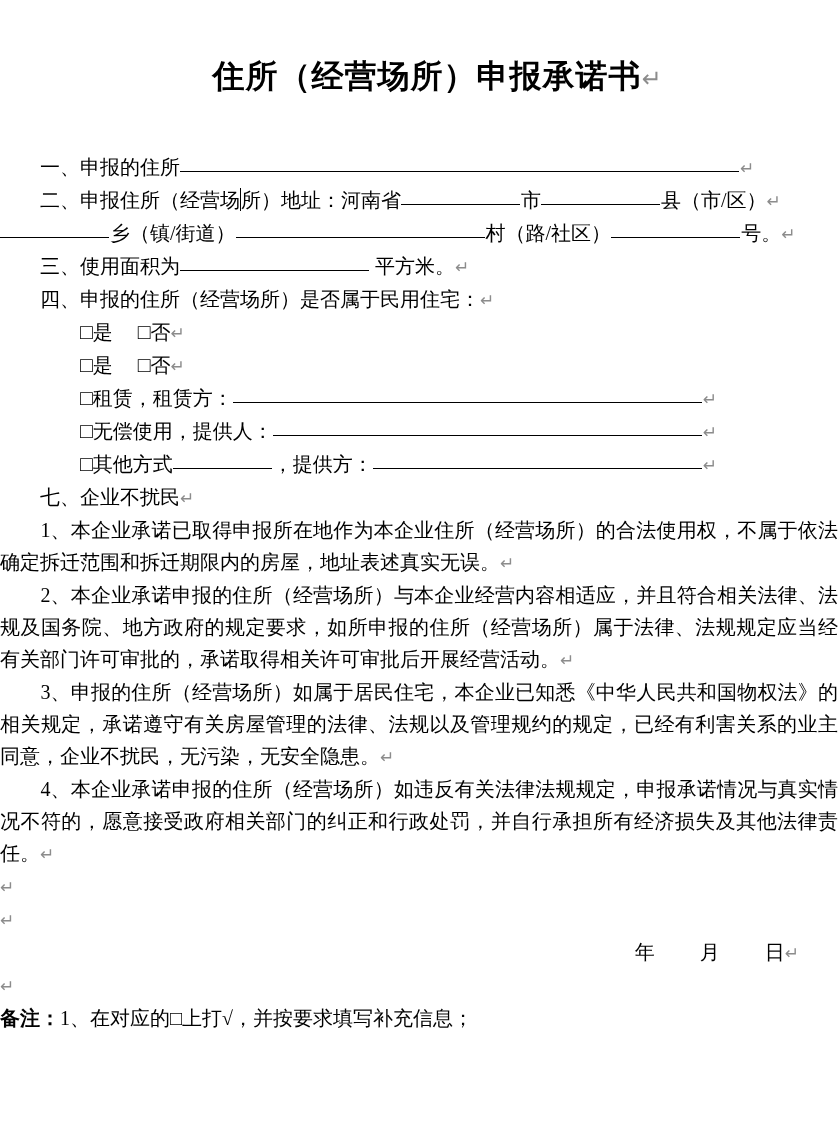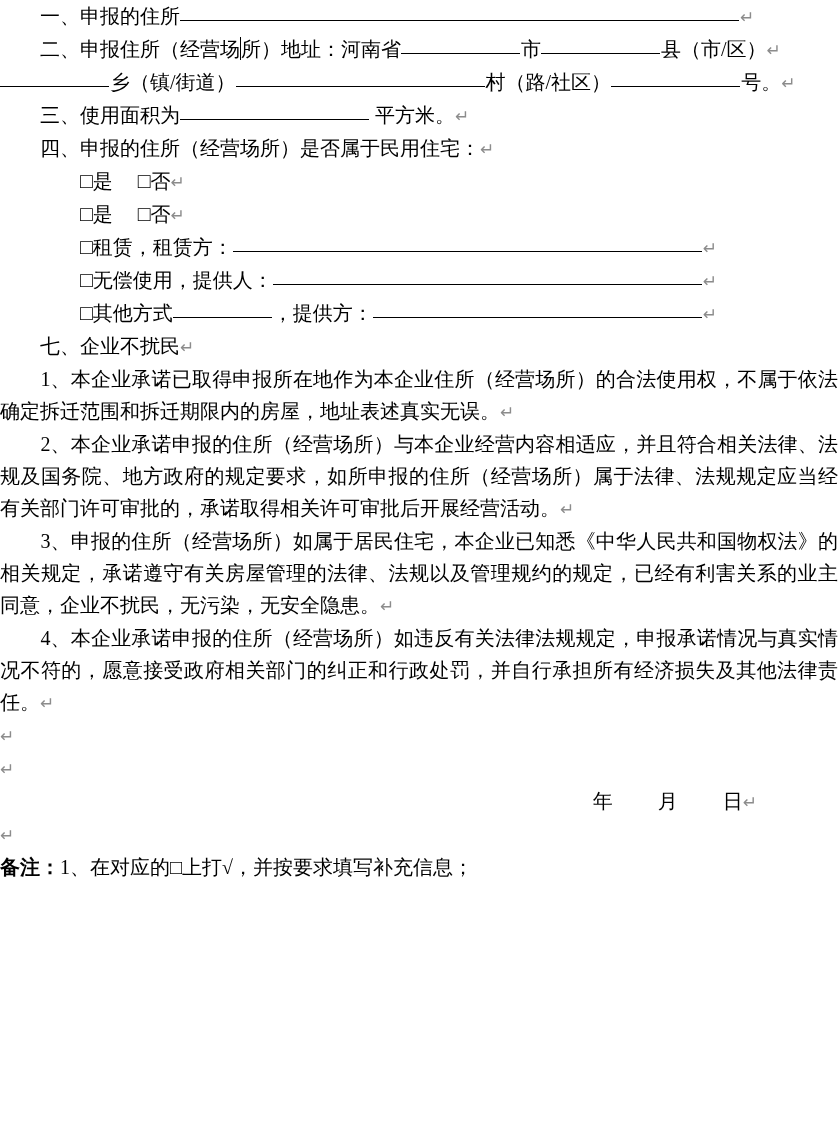--- a/index.html
+++ b/index.html
@@ -46,26 +46,29 @@
     left: 0; right: 1px; bottom: 6px;
     border-bottom: 1px solid #000000;
   }
   .seg-checkbox { font-size: 21px; }
   .seg-cursor {
     display: inline-block;
     width: 1px; height: 23px;
     background: #000000;
     vertical-align: -4px;
   }
-  .line[data-name="date-line"] { text-align: right; padding-right: 81px; }
+  .line[data-name="date-line"] { text-align: right; padding-right: 39px; }
 </style>
 </head>
 <body>
 
 <div class="page" data-name="document-page">
+  <div class="title" data-name="document-title">
+    <span data-name="document-title-text">住所（经营场所）申报承诺书</span><span class="seg-mark" data-name="paragraph-mark-icon">↵</span>
+  </div>
   <div data-name="document-body">
       <div class="line" data-name="line-company-name"><span class="seg seg-text" data-name="text-run">　　一、申报的住所</span><span class="seg seg-fill" data-name="company-name-blank">________________________________________________________</span><span class="seg seg-mark" data-name="paragraph-mark-icon">↵</span></div>
       <div class="line" data-name="line-address"><span class="seg seg-text" data-name="text-run">　　二、申报住所（经营场</span><span class="seg seg-cursor" data-name="text-cursor"></span><span class="seg seg-text" data-name="text-run">所）地址：河南省</span><span class="seg seg-fill" data-name="city-blank">____________</span><span class="seg seg-text" data-name="text-run">市</span><span class="seg seg-fill" data-name="county-blank">____________</span><span class="seg seg-text" data-name="text-run">县（市/区）</span><span class="seg seg-mark" data-name="paragraph-mark-icon">↵</span></div>
       <div class="line" data-name="line-address-2"><span class="seg seg-fill" data-name="township-blank">___________</span><span class="seg seg-text" data-name="text-run">乡（镇/街道）</span><span class="seg seg-fill" data-name="village-blank">_________________________</span><span class="seg seg-text" data-name="text-run">村（路/社区）</span><span class="seg seg-fill" data-name="house-number-blank">_____________</span><span class="seg seg-text" data-name="text-run">号。</span><span class="seg seg-mark" data-name="paragraph-mark-icon">↵</span></div>
       <div class="line" data-name="line-area"><span class="seg seg-text" data-name="text-run">　　三、使用面积为</span><span class="seg seg-fill" data-name="area-blank">___________________</span><span class="seg seg-text" data-name="text-run"> 平方米。</span><span class="seg seg-mark" data-name="paragraph-mark-icon">↵</span></div>
       <div class="line" data-name="line-residential-question"><span class="seg seg-text" data-name="text-run">　　四、申报的住所（经营场所）是否属于民用住宅：</span><span class="seg seg-mark" data-name="paragraph-mark-icon">↵</span></div>
       <div class="line" data-name="line-residential-options"><span class="seg seg-text" data-name="text-run">　　　　</span><span class="seg seg-checkbox" data-name="checkbox-residential-yes">□</span><span class="seg seg-text" data-name="text-run">是　 </span><span class="seg seg-checkbox" data-name="checkbox-residential-no">□</span><span class="seg seg-text" data-name="text-run">否</span><span class="seg seg-mark" data-name="paragraph-mark-icon">↵</span></div>
       <div class="line" data-name="line-multi-license-options"><span class="seg seg-text" data-name="text-run">　　　　</span><span class="seg seg-checkbox" data-name="checkbox-multi-license-yes">□</span><span class="seg seg-text" data-name="text-run">是　 </span><span class="seg seg-checkbox" data-name="checkbox-multi-license-no">□</span><span class="seg seg-text" data-name="text-run">否</span><span class="seg seg-mark" data-name="paragraph-mark-icon">↵</span></div>
       <div class="line" data-name="line-lease"><span class="seg seg-text" data-name="text-run">　　　　</span><span class="seg seg-checkbox" data-name="checkbox-lease">□</span><span class="seg seg-text" data-name="text-run">租赁，租赁方：</span><span class="seg seg-fill" data-name="lessor-blank">_______________________________________________</span><span class="seg seg-mark" data-name="paragraph-mark-icon">↵</span></div>
       <div class="line" data-name="line-free-use"><span class="seg seg-text" data-name="text-run">　　　　</span><span class="seg seg-checkbox" data-name="checkbox-free-use">□</span><span class="seg seg-text" data-name="text-run">无偿使用，提供人：</span><span class="seg seg-fill" data-name="provider-blank">___________________________________________</span><span class="seg seg-mark" data-name="paragraph-mark-icon">↵</span></div>

